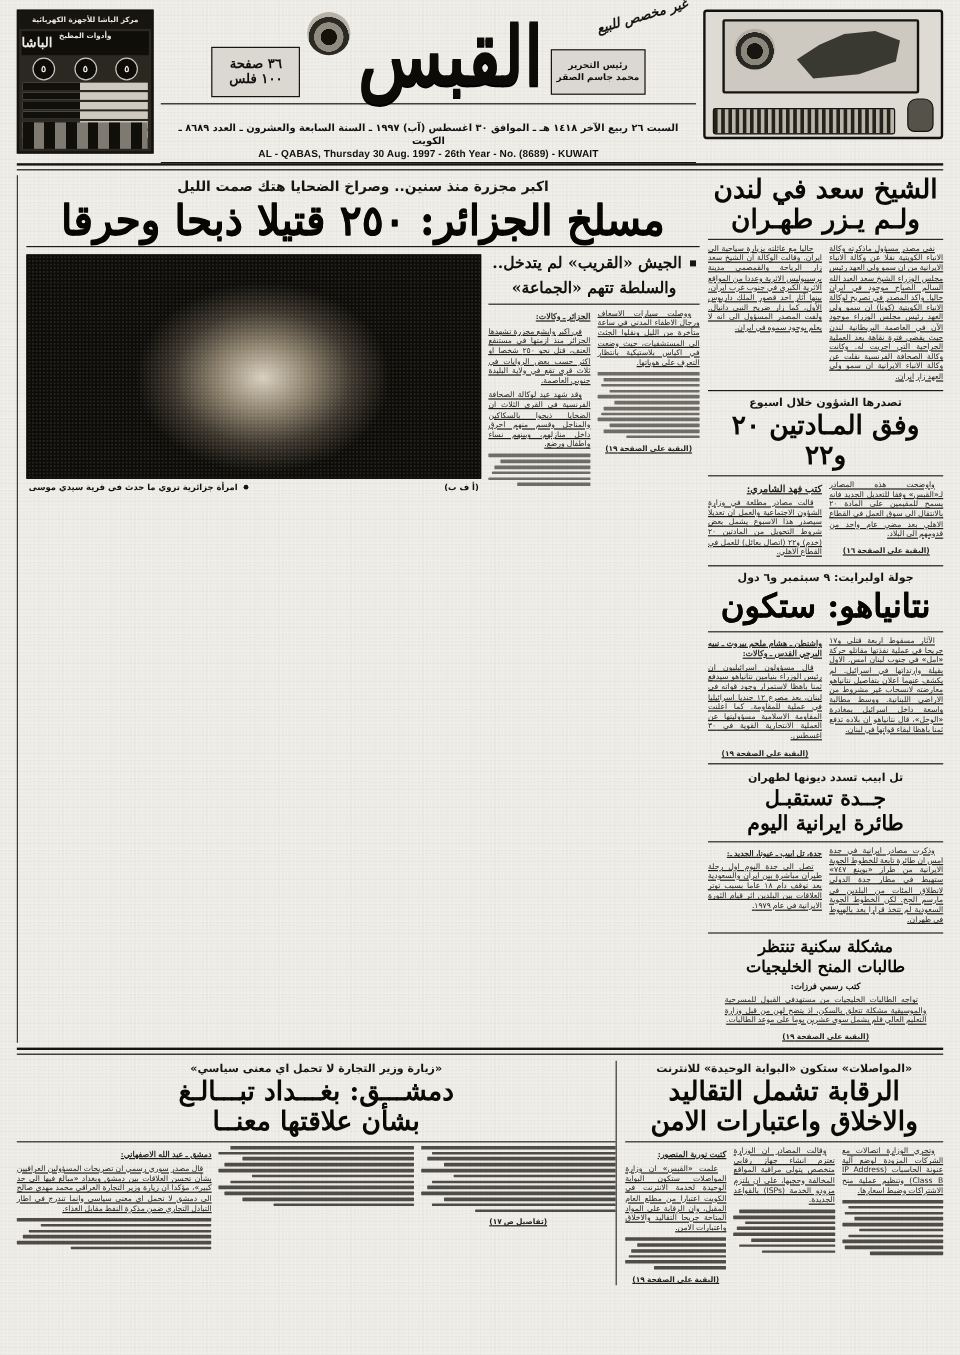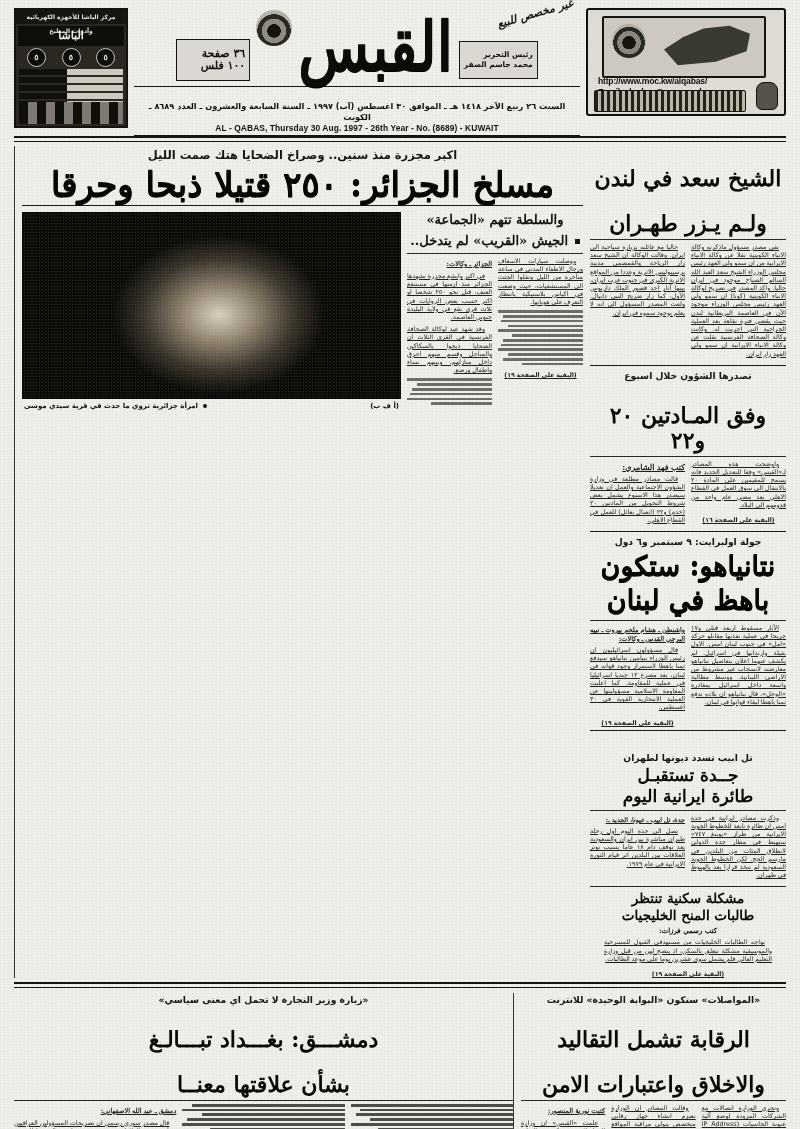--- a/index.html
+++ b/index.html
@@ -53,51 +53,51 @@
 
   .mast-center{flex:1;position:relative;display:flex;flex-direction:column;align-items:center;}
   .mast-scribble{position:absolute;right:6px;top:0px;font:italic 700 11px/1 "DejaVu Sans",sans-serif;
     transform:rotate(-16deg);color:#15140f;}
   .logo-row{display:flex;align-items:center;justify-content:center;gap:6px;height:78px;width:100%;}
   .logo-sun{width:36px;height:36px;border-radius:50%;flex:none;align-self:flex-start;margin-top:2px;
     background:radial-gradient(circle at 50% 58%, #141209 0 24%, #8f8b80 25% 44%, #2b2923 45% 60%, #b6b2a8 61% 100%);}
   .logo-word{font:900 58px/58px "DejaVu Serif",serif;color:#0c0b08;letter-spacing:-3px;
     text-shadow:0 1px 0 #000;transform:scaleY(1.16);}
   .side-box{border:1.6px solid #16150f;background:#dbd8d1;padding:8px 4px;flex:none;
-    font:700 7.5px/10px "DejaVu Sans",sans-serif;min-width:64px;margin-top:25px;}
+    font:700 7.5px/10px "DejaVu Sans",sans-serif;text-align:center;min-width:64px;margin-top:25px;}
   .side-box .big{font:900 11px/12px "DejaVu Serif",serif;}
   .mast-dateline{width:100%;border-top:1.8px solid #16150f;border-bottom:1.6px solid #16150f;
     padding:14px 0 1px;text-align:center;}
   .dl-ar{font:700 8.2px/11px "DejaVu Sans",sans-serif;color:#111;}
   .dl-en{font:700 8.4px/11px "Liberation Sans",sans-serif;direction:ltr;color:#111;letter-spacing:.1px;}
 
   .promo-ad{width:110px;height:116px;border:2px solid #141310;flex:none;background:#2b2822;
     position:relative;overflow:hidden;}
   .ad-head{height:14px;background:#17150f;color:#e8e5dd;font:700 6px/14px "DejaVu Sans",sans-serif;text-align:center;}
   .ad-band{height:20px;margin:2px;background:#0f0e09;color:#efece4;
-    font:900 11px/20px "DejaVu Serif",serif;text-align:center;letter-spacing:1px;}
+    font:900 11px/20px "DejaVu Serif",serif;text-align:left;letter-spacing:1px;}
   .ad-circles{display:flex;justify-content:space-around;margin:2px 3px;}
   .ad-circles i{width:17px;height:17px;border-radius:50%;background:#0d0c08;border:1px solid #c9c5bb;
     color:#f2efe7;font:900 8px/16px "DejaVu Serif",serif;text-align:center;font-style:normal;}
   .ad-lines{margin:2px 3px;}
   .ad-lines div{height:6px;margin-bottom:2px;background:#cdc9bf;
     background-image:linear-gradient(90deg,#100f0a 0 46%,#cdc9bf 46% 100%);}
   .ad-foot{position:absolute;bottom:2px;left:3px;right:3px;height:22px;
     background-image:repeating-linear-gradient(90deg,#100f0a 0 9px,#7e7a71 9px 18px);}
 
   
   .lead-wrap{display:flex;gap:7px;margin-top:4px;}
   .col-right{width:196px;flex:none;}
   .col-mid{flex:1;}
   .kicker{font:700 11.5px/15px "DejaVu Sans",sans-serif;text-align:center;color:#17160f;
     letter-spacing:.3px;padding:2px 0 1px;}
   .kicker-sm{font:700 9.2px/12px "DejaVu Sans",sans-serif;text-align:center;color:#17160f;padding:1px 0;}
   .hl-mega{font:900 34px/36px "DejaVu Serif",serif;text-align:center;color:#070603;
     letter-spacing:-1px;padding:2px 0 3px;text-shadow:0 .5px 0 #000;}
-  .hl-big{font:900 22px/25px "DejaVu Serif",serif;text-align:center;color:#0a0905;letter-spacing:-.5px;margin-top:20px;}
+  .hl-big{font:900 22px/25px "DejaVu Serif",serif;text-align:center;color:#0a0905;letter-spacing:-.5px;}
   .hl-med{font:900 17px/21px "DejaVu Serif",serif;text-align:center;color:#0a0905;letter-spacing:-.3px;}
   .hl-sm{font:900 13.5px/17px "DejaVu Serif",serif;text-align:center;color:#0a0905;}
   .subhl{font:900 13px/17px "DejaVu Serif",serif;text-align:center;color:#12110b;padding:2px 0;}
 
   .photo{
     height:185px;border:1.5px solid #0c0b07;margin:3px 0 0;position:relative;overflow:hidden;
     background:#0b0a07;
   }
   .photo .px{position:absolute;inset:0;
     background:
@@ -139,24 +139,20 @@
 <div class="page">
   <div class="noise"></div>
 
   <div class="masthead">
 
     <div class="promo-pc">
       <div class="pc-screen">
         <div class="pc-logo"></div>
         <div class="pc-hand"></div>
       </div>
-      <div class="pc-url">
-        <div>http://www.moc.kw/alqabas/</div>
-        <div>Email: alqabas@ncc.moc.kw</div>
-      </div>
       <div class="pc-base"></div>
       <div class="pc-mouse"></div>
     </div>
 
     <div class="mast-center">
       <div class="mast-scribble">غير مخصص للبيع</div>
       <div class="logo-row">
         <div class="side-box">
           <div>رئيس التحرير</div>
           <div>محمد جاسم الصقر</div>
@@ -230,37 +226,36 @@
             <p>قالت مصادر مطلعة في وزارة الشؤون الاجتماعية والعمل ان تعديلا سيصدر هذا الاسبوع يشمل بعض شروط التحويل من المادتين ٢٠ (خدم) و٢٢ (اتصال بعائل) للعمل في القطاع الاهلي.</p>
           </div>
         </div>
       </div>
 
       <div class="rule" style="margin:3px 0 0"></div>
 
       <div style="margin-top:3px">
         <div class="kicker-sm">جولة اولبرايت: ٩ سبتمبر و٦ دول</div>
         <div class="hl-mega" style="font-size:27px;line-height:29px">نتانياهو: ستكون</div>
-        <div class="hl-mega" style="font-size:27px;line-height:29px">باهظ في لبنان</div>
         <div class="rule-thin" style="margin:3px 0"></div>
         <div class="body-cols">
           <div class="bcol txt">
               <p>الآثار مسقوط اربعة قتلى و١٧ جريحا في عملية نفذتها مقاتلو حركة «امل» في جنوب لبنان امس. الاول بقيلة وارتداتها في اسرائيل. لم يكشف عنهما اعلان بتفاصيل نتانياهو معارضته لانسحاب غير مشروط من الاراضي اللبنانية. ووسط مطالبة واسعة داخل اسرائيل بمغادرة «الوحل»، قال نتانياهو ان بلاده تدفع ثمنا باهظا لبقاء قواتها في لبنان.</p>
             </div>
           <div class="bcol txt">
             <div class="byline" style="font-size:6.6px;line-height:9px">واشنطن ـ هشام ملحم بيروت ـ نبيه البرجي القدس ـ وكالات:</div>
             <p>قال مسؤولون اسرائيليون ان رئيس الوزراء بنيامين نتانياهو سيدفع ثمنا باهظا لاستمرار وجود قواته في لبنان، بعد مصرع ١٢ جنديا اسرائيليا في عملية للمقاومة. كما اعلنت المقاومة الاسلامية مسؤوليتها عن العملية الانتحارية القوية في ٣٠ اغسطس.</p>
             <div class="cont">(البقية على الصفحة ١٩)</div>
           </div>
         </div>
       </div>
 
       <div class="rule" style="margin:3px 0 0"></div>
 
-      <div style="margin-top:20px">
+      <div style="margin-top:5px">
         <div class="kicker-sm">تل ابيب تسدد ديونها لطهران</div>
         <div class="hl-med">جــدة تستقبـل</div>
         <div class="hl-med">طائرة ايرانية اليوم</div>
         <div class="rule-thin" style="margin:3px 0"></div>
         <div class="body-cols">
           <div class="bcol txt">
               <p>وذكرت مصادر ايرانية في جدة امس ان طائرة تابعة للخطوط الجوية الايرانية من طراز «بوينغ ٧٤٧» ستهبط في مطار جدة الدولي لانطلاق المئات من البلدين في مارسم الحج. لكن الخطوط الجوية السعودية لم تتخذ قرارا بعد بالهبوط في طهران.</p>
             </div>
           <div class="bcol txt">
             <div class="byline" style="font-size:6.4px;line-height:9px">جدة، تل ابيب ـ عيونا، الجديد ـ:</div>
@@ -286,25 +281,25 @@
     <div class="col-mid vline" style="padding-left:7px;border-right:none;border-left:.9px solid #3a3833">
 
       <div>
         <div class="kicker">اكبر مجزرة منذ سنين.. وصراخ الضحايا هتك صمت الليل</div>
         <div class="hl-mega">مسلخ الجزائر: ٢٥٠ قتيلا ذبحا وحرقا</div>
         <div class="rule"></div>
 
         <div style="display:flex;gap:6px;margin-top:3px">
 
           <div style="width:176px;flex:none">
-            <div class="subhl">والسلطة تتهم «الجماعة»</div>
             <div class="subhl">
               <span class="sq"></span>
               <span>الجيش «القريب» لم يتدخل..</span>
             </div>
+            <div class="subhl">والسلطة تتهم «الجماعة»</div>
             <div class="rule-thin" style="margin:2px 0 3px"></div>
             <div class="body-cols">
               <div class="bcol txt">
                 <p>ووصلت سيارات الاسعاف ورجال الاطفاء المدني في ساعة متأخرة من الليل ونقلوا الجثث الى المستشفيات، حيث وضعت في اكياس بلاستيكية بانتظار التعرف على هوياتها.</p>
                 <div class="lines sparse">
                   <i class="s1"></i>
                     <i class="s2"></i>
                     <i class="s4"></i>
                     <i class="s3"></i>
                     <i class="s1"></i>

